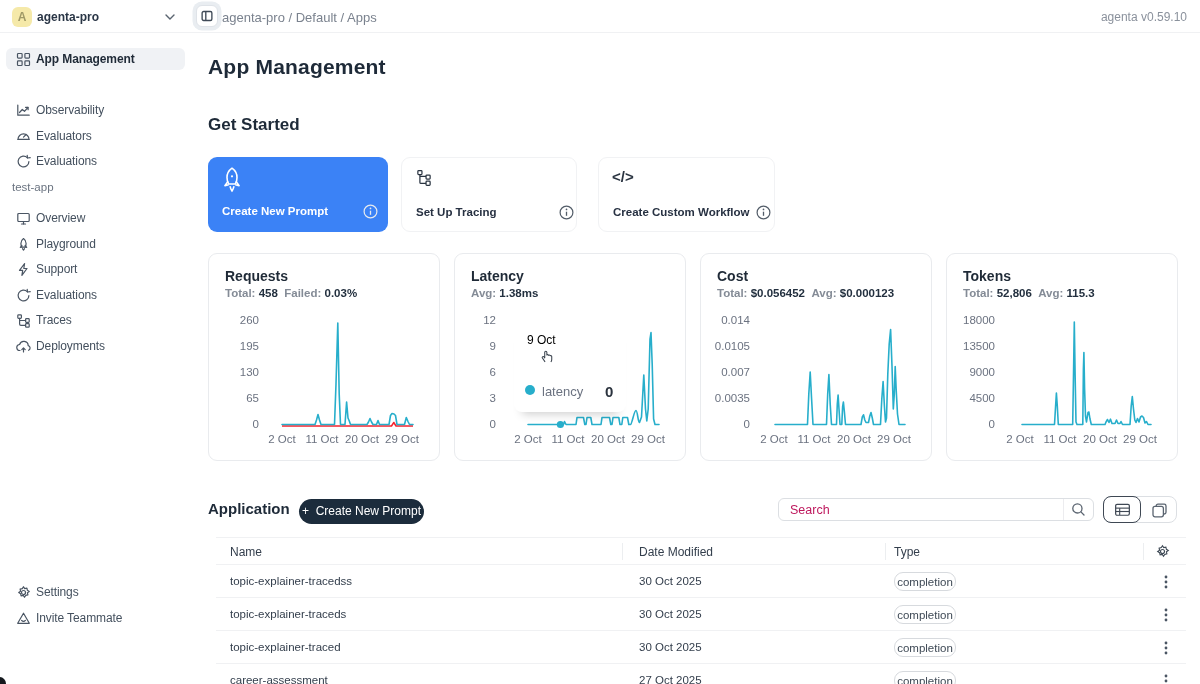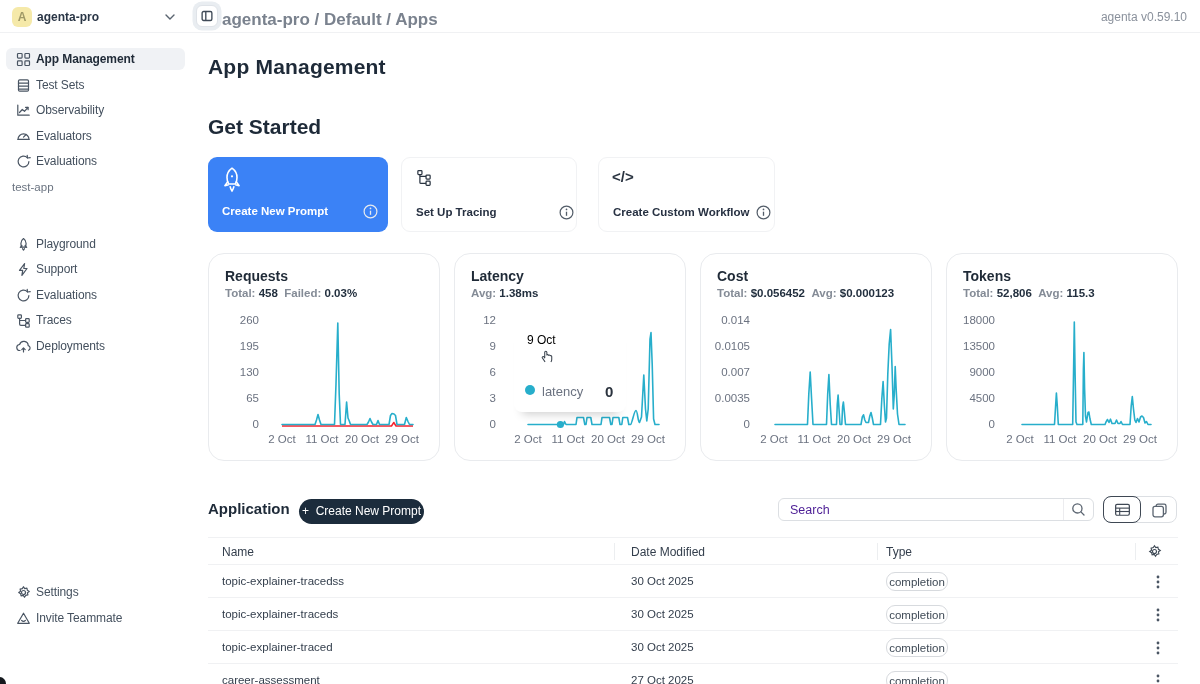--- a/index.html
+++ b/index.html
@@ -8,60 +8,60 @@
 
 #header { position:absolute; left:0; top:0; width:1200px; height:33px; background:#fff;
   border-bottom:1px solid #f0f1f3; }
 #avatar { position:absolute; left:12px; top:7px; width:20px; height:20px; border-radius:6px;
   background:#f5e9a9; color:#a09a67; font-size:12px; font-weight:bold; text-align:center; line-height:20px; }
 #wsname { position:absolute; left:37px; top:10px; font-size:12px; font-weight:bold; color:#2a3646; }
 #wschev { position:absolute; left:163px; top:10px; width:14px; height:14px; }
 #togglebtn { position:absolute; left:196px; top:5px; width:22px; height:22px; border-radius:6px;
   border:1px solid #dfe3e8; background:#fff; box-shadow:0 0 0 3.5px #e9edf1; }
 #togglebtn svg { position:absolute; left:4px; top:4px; }
-#crumb { position:absolute; left:222px; top:10px; font-size:17px; color:#7a828e;font-weight:bold; }
+#crumb { position:absolute; left:222px; top:10px; font-size:13px; color:#7a828e; }
 #version { position:absolute; right:13px; top:10px; font-size:12px; color:#8a919c; }
 
 #sidebar { position:absolute; left:0; top:33px; width:193px; height:651px; background:#fff; }
 .sitem { position:absolute; left:6px; width:179px; height:22px; font-size:12px; letter-spacing:-0.1px; color:#44505e; }
 .sitem svg { position:absolute; left:10px; top:4px; }
 .sitem .lbl { position:absolute; left:30px; top:4px; }
 .sitem.sel { background:#f0f2f5; border-radius:6px; }
 .sitem.sel .lbl { font-weight:bold; color:#1f2a37; }
 .ssec { position:absolute; left:12px; font-size:11.5px; color:#6a7380; }
 
 #main { position:absolute; left:208px; top:33px; width:992px; height:651px; }
 h1.pg { position:absolute; left:0; top:22px; font-size:21px; font-weight:bold; color:#1e2a38; letter-spacing:0.2px;}
-h2.sec { position:absolute; font-size:21px; font-weight:bold; color:#1e2a38; }
+h2.sec { position:absolute; font-size:17px; font-weight:bold; color:#1e2a38; }
 
 .gcard { position:absolute; top:124px; height:75px; border-radius:9px; background:#fff; }
 .gcard .icon { position:absolute; left:13px; top:10px; }
 .gcard .lbl { position:absolute; left:14px; top:48px; font-size:11.5px; font-weight:bold; color:#273142; }
 .gcard .info { position:absolute; top:47px; }
 #gc1 { left:0; width:180px; background:#3b82f6; }
 #gc1 .lbl { color:#fff; }
 #gc2 { left:193px; width:176px; border:1px solid #f1f2f4; }
 #gc3 { left:390px; width:177px; border:1px solid #f1f2f4; }
 
-.scard { position:absolute; top:220px; width:232px; height:208px; border:1px solid #e9ebee; border-radius:16px; background:#fff; }
+.scard { position:absolute; top:220px; width:232px; height:208px; border:1px solid #e9ebee; border-radius:9px; background:#fff; }
 .scard .t { position:absolute; left:16px; top:14px; font-size:14px; font-weight:bold; color:#1f2a37; }
 .scard .sub { position:absolute; left:16px; top:33px; font-size:11.5px; color:#848b96;font-weight:bold; }
 .scard .sub b { color:#23303f; }
 .scard svg.chart { position:absolute; left:0; top:0; }
 
 #apph { position:absolute; left:0; top:467px; font-size:15px; font-weight:bold; color:#1e2a38; }
 #newbtn { position:absolute; left:91px; top:466px; width:125px; height:25px; background:#1c2c3c; border-radius:13px;
   color:#fff; font-size:12px; text-align:center; line-height:25px; }
 #search { position:absolute; left:570px; top:465px; width:316px; height:23px; border:1px solid #dcdfe3; border-radius:6px; background:#fff; }
-#search .ph { position:absolute; left:11px; top:4px; font-size:12.5px; color:#4c1d95; }
+#search .ph { position:absolute; left:11px; top:4px; font-size:12.5px; color:#be185d; }
 #search .sfx { position:absolute; right:0; top:0; width:30px; height:21px; border-left:1px solid #ececef; }
 #seg { position:absolute; left:895px; top:463px; width:74px; height:27px; border:1px solid #dcdfe3; border-radius:8px; background:#fff; }
 #seg .c1 { position:absolute; left:-1px; top:-1px; width:38px; height:27px; border:1.5px solid #3f4854; border-radius:8px; }
 
-#tbl { position:absolute; left:0; top:504px; width:970px; border-top:1px solid #f0f1f3; }
+#tbl { position:absolute; left:8px; top:504px; width:970px; border-top:1px solid #f0f1f3; }
 .trow { position:absolute; left:0; width:970px; border-bottom:1px solid #f0f1f3; }
 .thead { height:27px; font-size:12px; color:#333e4c; }
 .tdata { height:33px; font-size:11.5px; color:#333e4c; }
 .cName { position:absolute; left:14px; }
 .cDate { position:absolute; left:414px;margin-left:9px; }
 .cType { position:absolute; left:678px; }
 .thead .cell { top:7px; position:absolute;}
 .tdata .cell { top:10px; position:absolute;}
 .vline { position:absolute; top:5px; width:1px; height:17px; background:#eceef0; }
 .chip { position:absolute; left:678px; top:7px; width:62px; height:19px; border:1px solid #d7dade; border-radius:9px;
@@ -88,29 +88,20 @@
 <div id="sidebar">
     <div class="sitem sel" style="top:15px">
       <svg width="15" height="15" viewBox="0 0 15 15" fill="none" stroke="#4a5563" stroke-width="1.2" stroke-linejoin="round" stroke-linecap="round">
         <rect x="1.5" y="1.5" width="4.6" height="4.6" rx="0.8"></rect>
         <rect x="8.9" y="1.5" width="4.6" height="4.6" rx="0.8"></rect>
         <rect x="1.5" y="8.9" width="4.6" height="4.6" rx="0.8"></rect>
         <rect x="8.9" y="8.9" width="4.6" height="4.6" rx="0.8"></rect>
       </svg>
       <div class="lbl">App Management</div>
     </div>
-    <div class="sitem" style="top:40.5px">
-      <svg width="15" height="15" viewBox="0 0 15 15" fill="none" stroke="#4a5563" stroke-width="1.2" stroke-linejoin="round" stroke-linecap="round">
-        <rect x="2.5" y="1.8" width="10" height="11.4" rx="1.2"></rect>
-        <line x1="2.5" y1="5.2" x2="12.5" y2="5.2"></line>
-        <line x1="2.5" y1="8.2" x2="12.5" y2="8.2"></line>
-        <line x1="2.5" y1="11.2" x2="12.5" y2="11.2"></line>
-      </svg>
-      <div class="lbl">Test Sets</div>
-    </div>
     <div class="sitem" style="top:66px">
       <svg width="15" height="15" viewBox="0 0 15 15" fill="none" stroke="#4a5563" stroke-width="1.2" stroke-linejoin="round" stroke-linecap="round">
         <path d="M1.8 2v10.2h11.4"></path>
         <path d="M3.5 9.5l2.8-3 2.2 1.8 3.4-3.8"></path>
         <path d="M9.5 4.3h2.6v2.4"></path>
       </svg>
       <div class="lbl">Observability</div>
     </div>
     <div class="sitem" style="top:91.5px">
       <svg width="15" height="15" viewBox="0 0 15 15" fill="none" stroke="#4a5563" stroke-width="1.2" stroke-linejoin="round" stroke-linecap="round">
@@ -121,20 +112,28 @@
       <div class="lbl">Evaluators</div>
     </div>
     <div class="sitem" style="top:117px">
       <svg width="15" height="15" viewBox="0 0 15 15" fill="none" stroke="#4a5563" stroke-width="1.2" stroke-linejoin="round" stroke-linecap="round">
         <path d="M12.9 7.5a5.4 5.4 0 1 1-1.5-3.7"></path>
         <path d="M11.2 1.3l.3 2.7 2.7-.3"></path>
       </svg>
       <div class="lbl">Evaluations</div>
     </div>
     <div class="ssec" style="top:148px">test-app</div>
+    <div class="sitem" style="top:174px">
+      <svg width="15" height="15" viewBox="0 0 15 15" fill="none" stroke="#4a5563" stroke-width="1.2" stroke-linejoin="round" stroke-linecap="round">
+        <rect x="1.8" y="2.5" width="11.4" height="8" rx="1"></rect>
+        <line x1="5.5" y1="13" x2="9.5" y2="13"></line>
+        <line x1="7.5" y1="10.5" x2="7.5" y2="13"></line>
+      </svg>
+      <div class="lbl">Overview</div>
+    </div>
     <div class="sitem" style="top:199.5px">
       <svg width="15" height="15" viewBox="0 0 15 15" fill="none" stroke="#4a5563" stroke-width="1.2" stroke-linejoin="round" stroke-linecap="round">
         <path d="M7.5 1.6c1.7 1.2 2.6 3 2.6 5 0 1.2-.3 2.4-.9 3.5H5.8c-.6-1.1-.9-2.3-.9-3.5 0-2 .9-3.8 2.6-5z"></path>
         <path d="M5.9 8.5 4.3 10.4l1.7-.4M9.1 8.5l1.6 1.9-1.7-.4"></path>
         <path d="M6.6 11.6c.2.8.6 1.3.9 1.6.3-.3.7-.8.9-1.6"></path>
       </svg>
       <div class="lbl">Playground</div>
     </div>
     <div class="sitem" style="top:225px">
       <svg width="15" height="15" viewBox="0 0 15 15" fill="none" stroke="#4a5563" stroke-width="1.2" stroke-linejoin="round" stroke-linecap="round">

